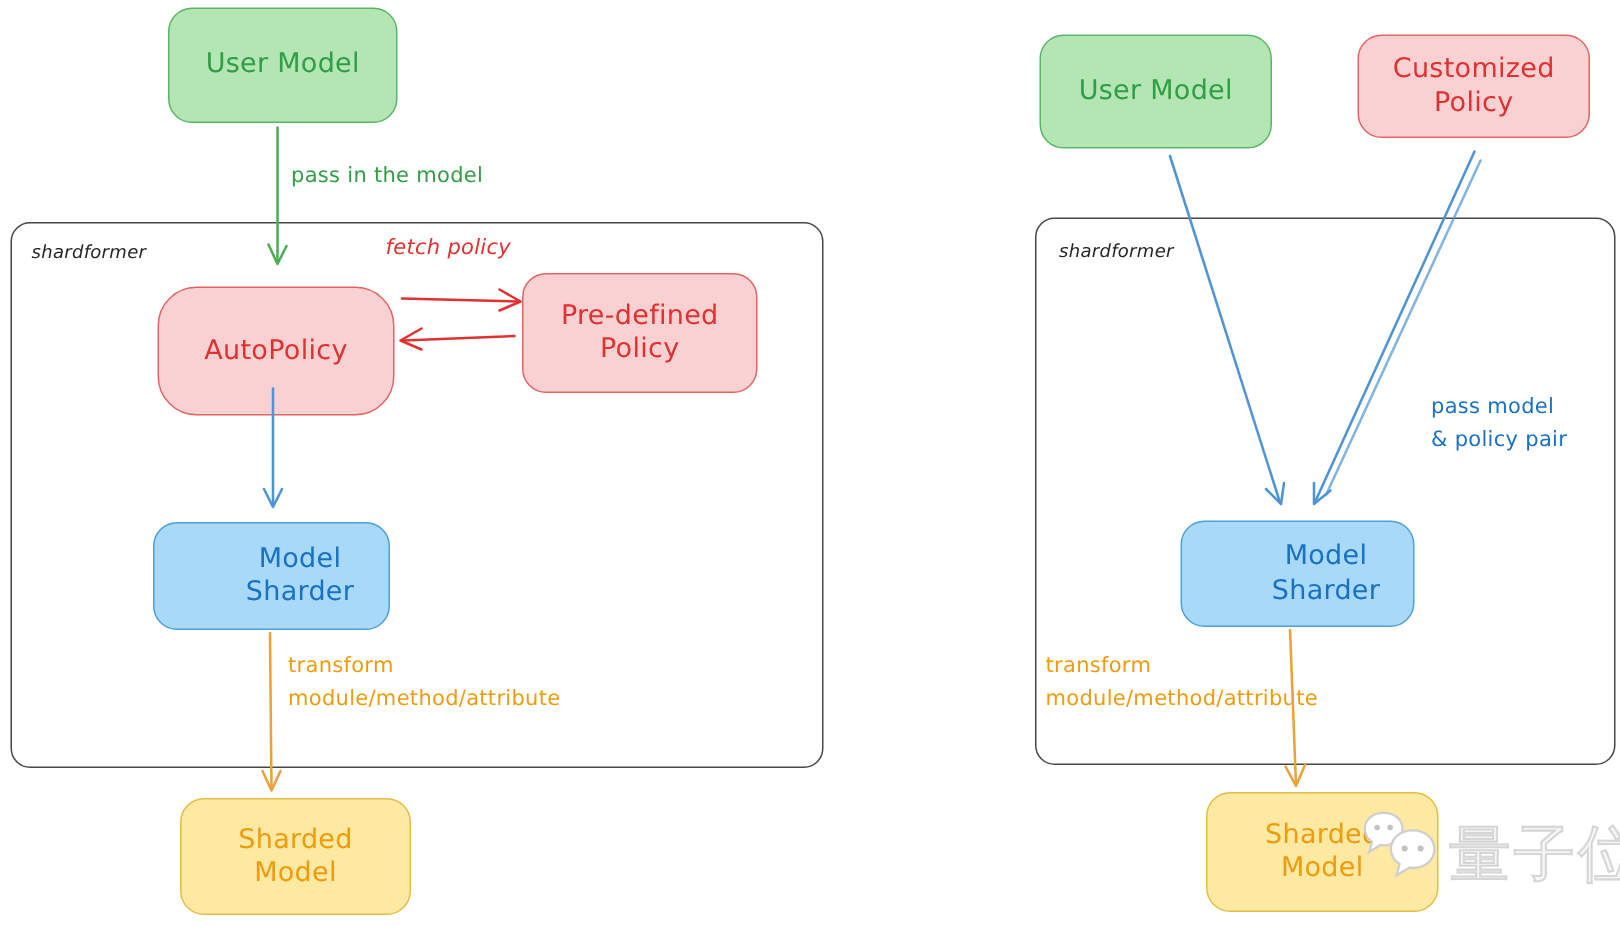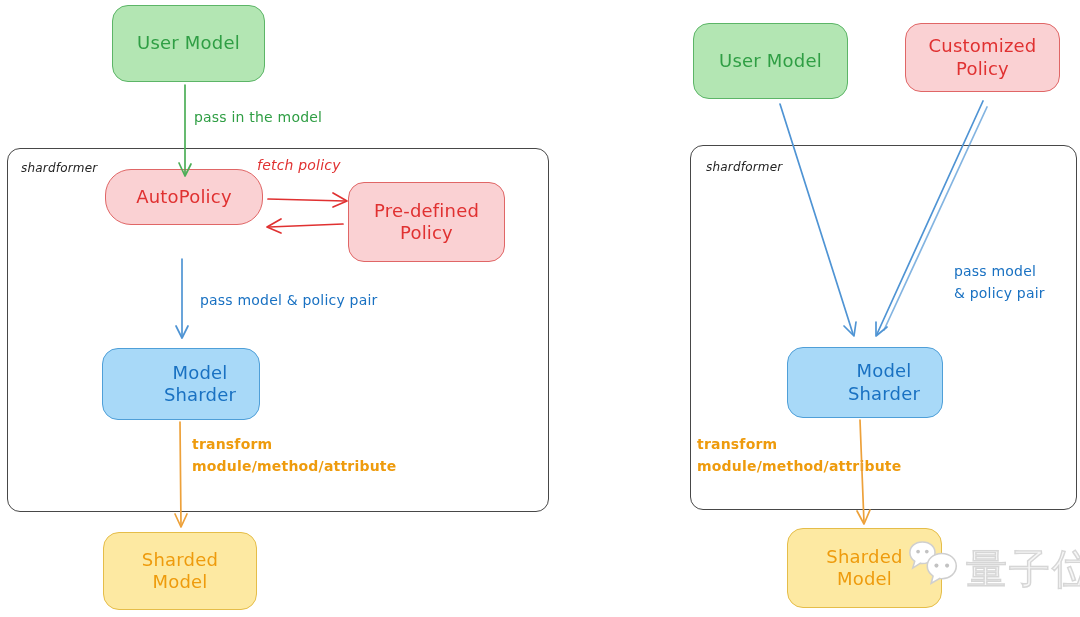--- a/index.html
+++ b/index.html
@@ -21,40 +21,40 @@
     text-align: center;
     font-size: 18px;
     line-height: 1.25;
     padding: 2px 10px;
     box-sizing: border-box;
     letter-spacing: 0.2px;
   }
   .box.green  { background: var(--green-fill);  border-color: var(--green-stroke);  color: var(--green-text); }
   .box.red    { background: var(--red-fill);    border-color: var(--red-stroke);    color: var(--red-text); }
   .box.blue   { background: var(--blue-fill);   border-color: var(--blue-stroke);   color: var(--blue-text); padding-left: 48px; }
-  .box.yellow { background: var(--yellow-fill); border-color: var(--yellow-stroke); color: var(--orange-text); }
+  .box.yellow { background: var(--yellow-fill); border-color: var(--yellow-stroke); color: var(--orange-text); margin-left: 17px; }
   .frame {
     position: absolute;
     border: 1.6px solid var(--container-stroke);
     border-radius: 13px;
     background: transparent;
   }
   .lbl {
     position: absolute;
     font-size: 14px;
     white-space: nowrap;
     letter-spacing: 0.2px;
     line-height: 21.5px;
   }
   .lbl span { display: block; }
   .ink-text    { color: var(--ink); font-size: 12px; font-style: italic; }
   .green-label { color: var(--green-text); }
   .red-label   { color: var(--red-text); font-style: italic; }
   .blue-label  { color: var(--blue-text); }
-  .orange-label{ color: var(--orange-text); font-weight: bold; }
+  .orange-label{ color: var(--orange-text); }
   svg.overlay {
     position: absolute;
     left: 0; top: 0;
     width: 1080px; height: 617px;
     pointer-events: none;
   }
   svg.overlay path { fill: none; stroke-width: 1.7; stroke-linecap: round; stroke-linejoin: round; }
   .a-green  { stroke: var(--green-arrow); }
   .a-red    { stroke: var(--red-text); }
   .a-blue   { stroke: var(--blue-arrow); }
@@ -86,29 +86,28 @@
   </div>
 
   <div class="lbl green-label" style="left:194px; top:107px;">pass in the model</div>
 
   <div class="frame" style="left:7px; top:148px; width:540px; height:362px;"></div>
 
   <div class="lbl ink-text" style="left:21px; top:158px;">shardformer</div>
 
   <div class="lbl red-label" style="left:257px; top:155px;">fetch policy</div>
 
-  <div class="box red" style="left:105px; top:169px; width:158px; height:56px;border-radius:26px;">
+  <div class="box red" style="left:105px; top:191px; width:158px; height:86px;border-radius:26px;">
     <span>AutoPolicy</span>
   </div>
 
   <div class="box red" style="left:348px; top:182px; width:157px; height:80px;text-align:center;">
     <span>Pre-defined Policy</span>
   </div>
 
-  <div class="lbl blue-label" style="left:200px; top:290px;">pass model &amp; policy pair</div>
 
   <div class="box blue" style="left:102px; top:348px; width:158px; height:72px;">
     <span>Model Sharder</span>
   </div>
 
   <div class="lbl orange-label" style="left:192px; top:434px;">
     <span>transform</span>
     <span>module/method/attribute</span>
   </div>
 

